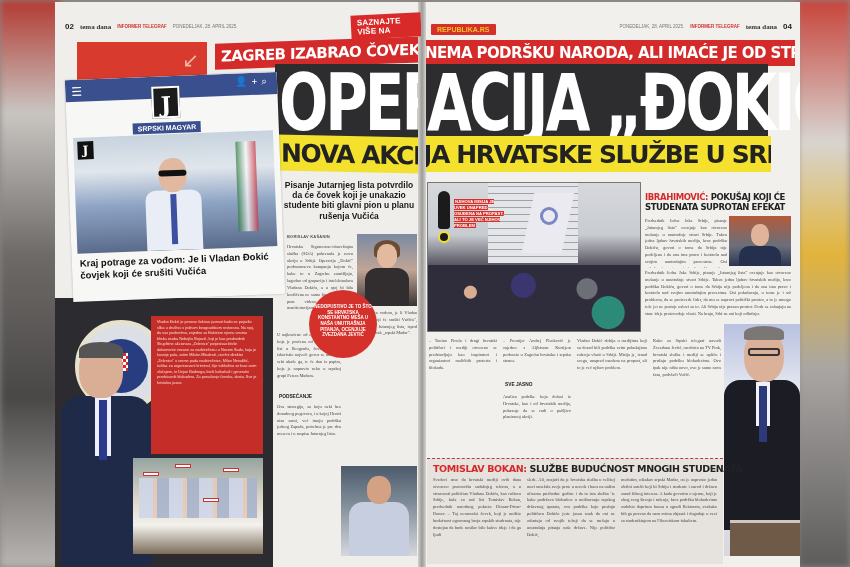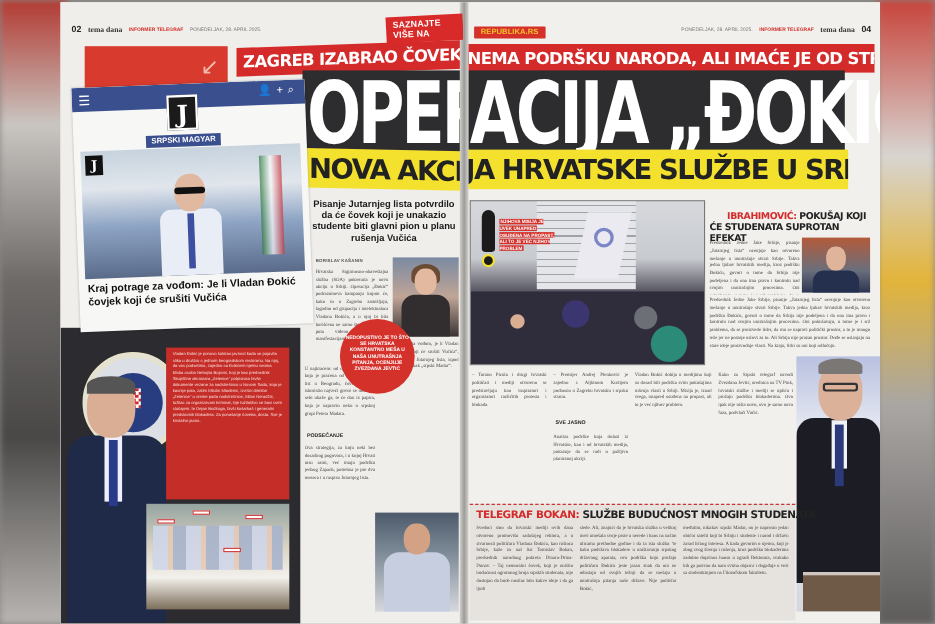--- a/index.html
+++ b/index.html
@@ -111,21 +111,21 @@
   .crowd-photo .flag-circle { position: absolute; left: 112px; top: 24px; width: 18px; height: 18px; border-radius: 50%; border: 3px solid #7c86c6; }
   .crowd-photo .crowd { position: absolute; left: 0; top: 82px; width: 100%; height: 68px;
     background: radial-gradient(circle at 20% 40%,#d9ad92 0 6px,transparent 7px), radial-gradient(circle at 45% 30%,#3b3570 0 12px,transparent 13px),
       radial-gradient(circle at 75% 35%,#6c6f76 0 10px,transparent 11px), radial-gradient(circle at 85% 70%,#2b8a78 0 16px,transparent 17px), #2f2c3c; }
   .exclaim { position: absolute; left: 10px; top: 8px; width: 12px; height: 38px; background: #1b1b1b; border-radius: 6px 6px 3px 3px; }
   .exclaim-dot { position: absolute; left: 10px; top: 48px; width: 12px; height: 12px; background: #1b1b1b; border-radius: 50%; border: 2px solid #f3e12e; }
   .crowd-caption { position: absolute; left: 26px; top: 16px; width: 52px; font-size: 4.2px; font-weight: bold; color: #fff; line-height: 1.4; }
   .crowd-caption span { background: #d5312b; padding: 0 1px; }
 
   .ibr-title { position: absolute; left: 222px; top: 190px; width: 150px; font-size: 8.5px; font-weight: bold; font-family: "DejaVu Sans", sans-serif; letter-spacing: -0.4px; line-height: 1.2; color: #222; }
-  .ibr-title .red { color: #d52a2a; margin-left: 16px; }
+  .ibr-title .red { color: #d52a2a; }
   .ibr-photo { position: absolute; left: 306px; top: 214px; width: 62px; height: 50px; background: linear-gradient(180deg,#b35b3a,#6a6f7c 60%,#2d3450); }
   .ibr-photo .head { position: absolute; left: 22px; top: 8px; width: 18px; height: 22px; background: #e0b49a; border-radius: 45%; }
   .ibr-photo .body { position: absolute; left: 10px; top: 30px; width: 42px; height: 20px; background: #25304e; border-radius: 10px 10px 0 0; }
 
   .vucic-photo { position: absolute; left: 301px; top: 322px; width: 76px; height: 232px; background: linear-gradient(180deg,#b8c1e0,#e9ebf2 30%,#d6d8de); overflow: hidden; }
   .vucic-photo .head { position: absolute; left: 20px; top: 6px; width: 40px; height: 52px; background: #dcb19a; border-radius: 45%; }
   .vucic-photo .hair { position: absolute; left: 20px; top: 2px; width: 40px; height: 14px; background: #7b7775; border-radius: 50% 50% 10% 10%; }
   .vucic-photo .glasses { position: absolute; left: 24px; top: 24px; width: 32px; height: 8px; border: 2px solid #333; border-radius: 3px; }
   .vucic-photo .suit { position: absolute; left: 0; top: 56px; width: 76px; height: 150px; background: #1b1c24; border-radius: 16px 16px 0 0; }
   .vucic-photo .shirt { position: absolute; left: 32px; top: 58px; width: 14px; height: 44px; background: #f1f2f6; }
@@ -280,21 +280,21 @@
         <div class="shirt"></div>
         <div class="tie"></div>
         <div class="head"></div>
         <div class="hair"></div>
         <div class="glasses"></div>
         <div class="podium"></div>
     </div>
 
     <div class="bokan-box">
       <div class="bokan-title">
-        <span class="red">TELEGRAF BOKAN:</span>
+        <span class="red">TOMISLAV BOKAN:</span>
         <span>SLUŽBE BUDUĆNOST MNOGIH STUDENATA</span>
       </div>
       <div class="text-col" style="left:6px; top:18px; width:88px; height:84px;">Svedoci smo da hrvatski mediji ovih dana otvoreno promovišu sadašnjeg rektora, a u stvarnosti političara Vladana Đokića, kao rušioca Srbije, kaže za naš list Tomislav Bokan, predsednik narodnog pokreta Dinara-Drina-Dunav. – Taj nemoralni čovek, koji je uništio budućnost ogromnog broja srpskih studenata, nije dostojan da bude nosilac bilo kakve ideje i da ga ljudi</div>
       <div class="text-col" style="left:100px; top:18px; width:88px; height:84px;">slede. Ali, znajući da je hrvatska služba u velikoj meri umešala svoje prste u nerede i haos na našim ulicama prethodne godine i da ta ista služba ‘te kako podržava blokadere u uništavanju srpskog državnog aparata, ova podrška koju pružaju političaru Đokiću jeste jasan znak da oni ne odustaju od svojih težnji da se mešaju u unutrašnja pitanja naše države. Nije političar Đokić,</div>
       <div class="text-col" style="left:194px; top:18px; width:96px; height:84px;">međutim, nikakav srpski Madar, on je naprosto jedan obični satelit koji bi Srbiju i studente i narod i državu zarad ličnog interesa. A kada govorim o njemu, koji je zbog svog širenja i rušenja, kroz podršku blokaderima zadobio doprinos haosu u zgradi Rektorata, svakako bih ga pozvao da nam svima objasni i događaje u vezi sa studentkinjom na Filozofskom fakultetu.</div>
     </div>
   </div>
 </div>
 
 </body></html>

